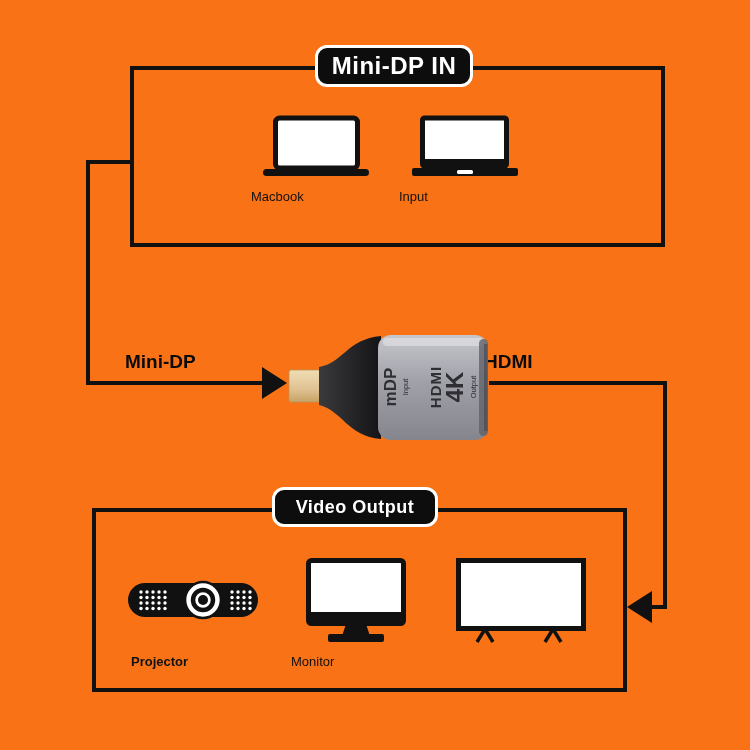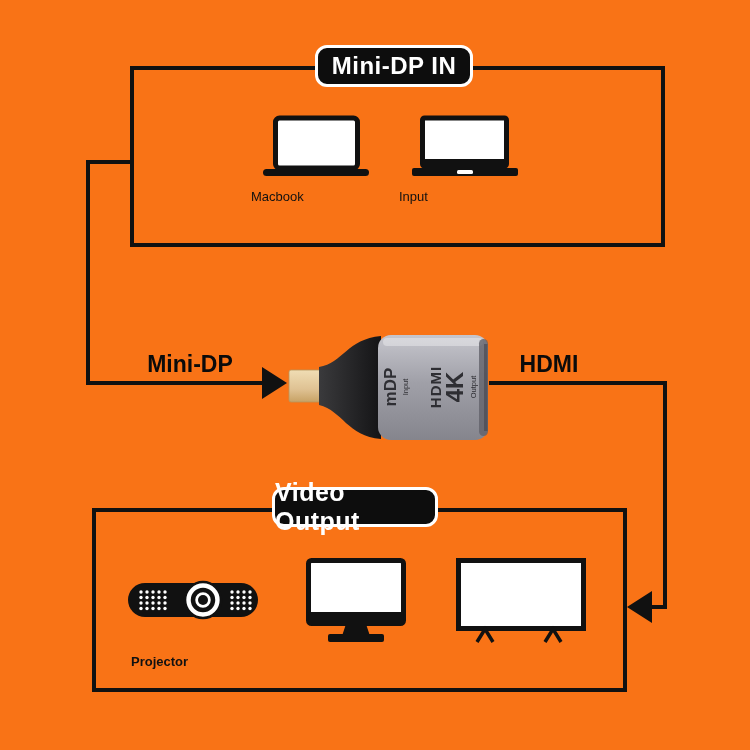--- a/index.html
+++ b/index.html
@@ -23,31 +23,31 @@
   .arrow{position:absolute;width:0;height:0;}
   .arrow-right{left:262px;top:367px;border-top:16px solid transparent;border-bottom:16px solid transparent;border-left:25px solid #111;}
   .arrow-left{left:627px;top:591px;border-top:16px solid transparent;border-bottom:16px solid transparent;border-right:25px solid #111;}
   
   .badge{
     position:absolute;background:#0d0d0d;color:#fff;border:3px solid #fff;border-radius:12px;
     display:flex;align-items:center;justify-content:center;font-weight:700;z-index:6;
     box-sizing:border-box;letter-spacing:.5px;
   }
   .badge-in{left:315px;top:45px;width:158px;height:42px;font-size:24px;}
-  .badge-out{left:272px;top:487px;width:166px;height:40px;font-size:25px;}
+  .badge-out{left:272px;top:487px;width:166px;height:40px;font-size:18px;}
   
   .icon{position:absolute;}
   .device-label{position:absolute;width:130px;text-align:left;font-size:13px;color:#111;}
   .lbl-macbook{left:251px;top:189px;}
   .lbl-laptop{left:399px;top:189px;}
   .lbl-projector{left:131px;top:654px;font-weight:bold;}
   .lbl-monitor{left:291px;top:654px;}
   .lbl-hdtv{left:458px;top:654px;}
   
-  .port-label{position:absolute;width:130px;text-align:center;font-weight:700;font-size:23px;color:#0b0b0b;}
+  .port-label{position:absolute;width:130px;text-align:left;font-weight:700;font-size:19px;color:#0b0b0b;}
   .lbl-minidp{left:125px;top:351px;}
   .lbl-hdmi{left:484px;top:351px;}
 </style>
 </head>
 <body>
 
 <div class="stage">
 
   <div class="line l-top-stub"></div>
   <div class="line l-left-v"></div>
@@ -185,14 +185,15 @@
 
   <div class="icon" style="left:456px;top:558px;">
     <svg width="130" height="86" viewBox="0 0 130 86">
       <rect x="2.5" y="2.5" width="125" height="68" fill="#fff" stroke="#111" stroke-width="5"></rect>
       <path d="M21,84 L29,71 L37,84" fill="none" stroke="#111" stroke-width="3.5"></path>
       <path d="M89,84 L97,71 L105,84" fill="none" stroke="#111" stroke-width="3.5"></path>
     </svg>
   </div>
 
   <div class="device-label lbl-projector">Projector</div>
+  <div class="device-label lbl-monitor">Monitor</div>
 
 </div>
 
 </body></html>

